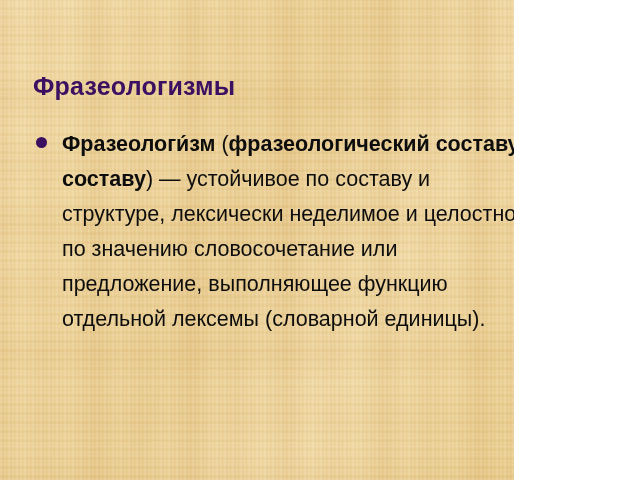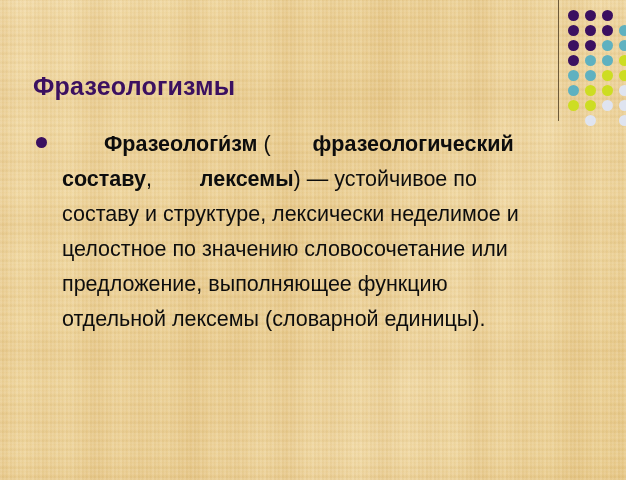--- a/index.html
+++ b/index.html
@@ -8,21 +8,21 @@
   }
   body {
     width: 640px;
     height: 480px;
     overflow: hidden;
     font-family: "Liberation Sans", sans-serif;
   }
 
   #slide {
     position: relative;
-    width: 626px;
+    width: 514px;
     height: 480px;
     overflow: hidden;
     background-color: #ecd49a;
     background-image:
       
       repeating-linear-gradient(90deg,
         rgba(255,255,255,0.00) 0px,
         rgba(255,255,255,0.16) 1px,
         rgba(255,255,255,0.00) 2px,
         rgba(168,130,62,0.09) 3px,
@@ -115,21 +115,20 @@
     background: #3b1060;
   }
   #bullet-text {
     font-size: 21.5px;
     line-height: 35px;
     color: #0d0d0d;
     width: 474px;
   }
   #bullet-text b {
     font-weight: bold;
-    margin-left: 42px;
   }
 </style>
 </head>
 <body>
 
 <div id="slide" style="background-color: rgb(236, 212, 154);">
 
   <div id="deco">
     <div id="deco-rule" style="background: rgb(109, 90, 57);"></div>
   <div class="dot" style="left: 20px; top: 10px; width: 11px; height: 11px; background: rgb(59, 16, 96);"></div>
@@ -163,17 +162,17 @@
       <div class="dot" style="left: 71px; top: 100px; width: 11px; height: 11px; background: rgb(223, 228, 240);"></div>
       <div class="dot" style="left: 37px; top: 115px; width: 11px; height: 11px; background: rgb(223, 228, 240);"></div>
       <div class="dot" style="left: 71px; top: 115px; width: 11px; height: 11px; background: rgb(223, 228, 240);"></div>
     </div>
 
   <h1 id="title" style="color: rgb(59, 16, 96);">Фразеологизмы</h1>
 
   <div id="body">
     <div id="bullet-row">
       <span id="bullet-mark" style="background: rgb(59, 16, 96);"></span>
-      <div id="bullet-text" style="color: rgb(13, 13, 13);"><b>Фразеологи́зм</b><span> (</span><b>фразеологический составу</b><span>, </span><b>лексемы</b><span>) — устойчивое по составу и структуре, лексически неделимое и целостное по значению словосочетание или предложение, выполняющее функцию отдельной лексемы (словарной единицы).</span></div>
+      <div id="bullet-text" style="color: rgb(13, 13, 13);"><b>Фразеологи́зм</b><span> (</span><b>фразеологический составу</b><span>, </span><b>составу</b><span>) — устойчивое по составу и структуре, лексически неделимое и целостное по значению словосочетание или предложение, выполняющее функцию отдельной лексемы (словарной единицы).</span></div>
     </div>
   </div>
 
 </div>
 
 </body></html>

